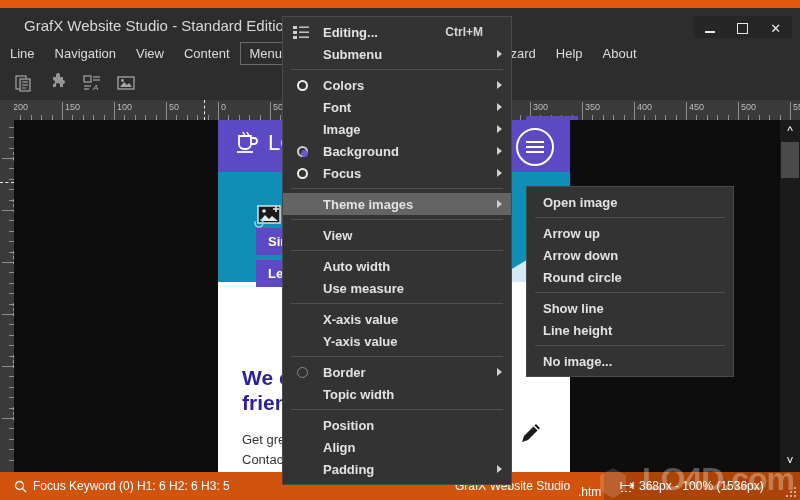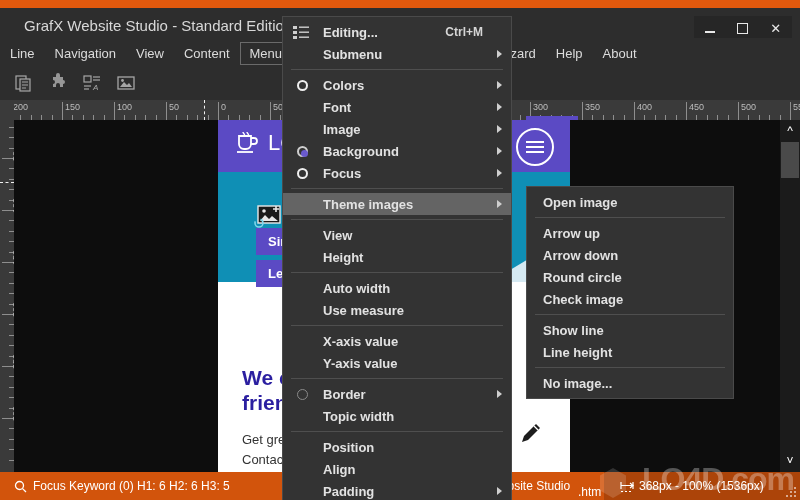--- a/index.html
+++ b/index.html
@@ -551,23 +551,20 @@
       </div>
       <div class="msep"></div>
       <div class="mrow sel">
         <span>Theme images</span>
         <span class="caret"></span>
       </div>
       <div class="msep"></div>
       <div class="mrow">
         <span>View</span>
       </div>
-      <div class="mrow">
-        <span>Height</span>
-      </div>
       <div class="msep"></div>
       <div class="mrow">
         <span>Auto width</span>
       </div>
       <div class="mrow">
         <span>Use measure</span>
       </div>
       <div class="msep"></div>
       <div class="mrow">
         <span>X-axis value</span>
@@ -603,23 +600,20 @@
       </div>
       <div class="msep"></div>
       <div class="mrow">
         <span>Arrow up</span>
       </div>
       <div class="mrow">
         <span>Arrow down</span>
       </div>
       <div class="mrow">
         <span>Round circle</span>
-      </div>
-      <div class="mrow">
-        <span>Check image</span>
       </div>
       <div class="msep"></div>
       <div class="mrow">
         <span>Show line</span>
       </div>
       <div class="mrow">
         <span>Line height</span>
       </div>
       <div class="msep"></div>
       <div class="mrow">

